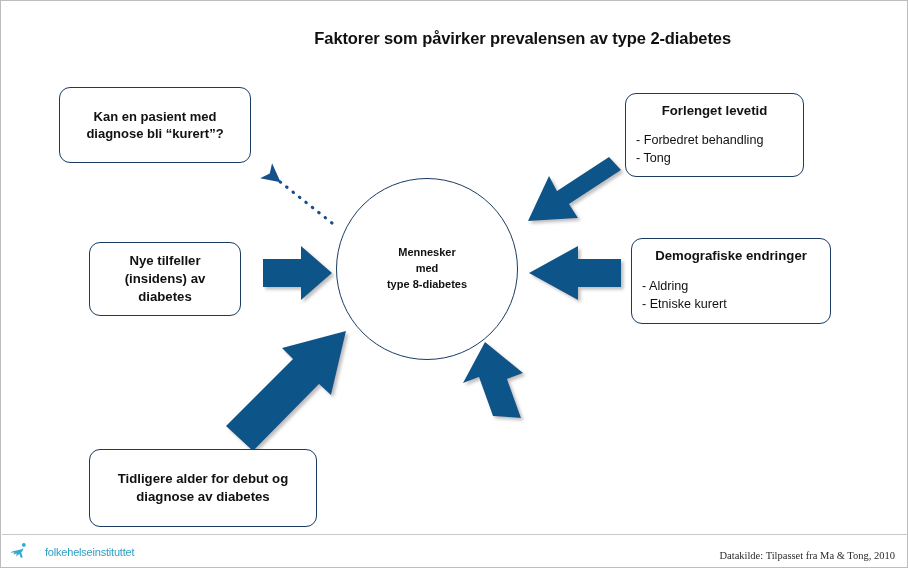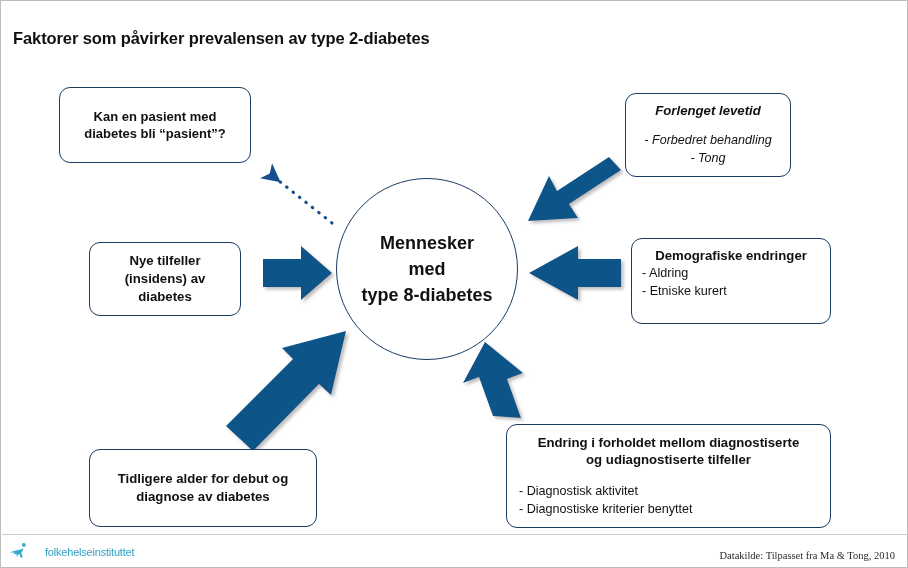--- a/index.html
+++ b/index.html
@@ -19,24 +19,24 @@
     color: #1a1a1a;
   }
   #svg-layer {
     position: absolute;
     left: 0; top: 0;
     width: 908px;
     height: 568px;
   }
   .title {
     position: absolute;
-    left: 12px;
+    left: 6px;
     top: 28px;
     width: 724px;
-    text-align: left;
+    text-align: right;
     font-size: 16.5px;
     font-weight: bold;
     color: #111111;
     letter-spacing: -0.1px;
   }
   .box {
     position: absolute;
     box-sizing: border-box;
     border: 1.6px solid #1a3c63;
     border-radius: 11px;
@@ -75,26 +75,26 @@
   #box-kurert { left: 58px; top: 86px; width: 192px; height: 76px; }
   #box-kurert .box-center { font-size: 13px; }
 
   
   #box-nye { left: 88px; top: 241px; width: 152px; height: 74px; }
 
   
   #box-tidligere { left: 88px; top: 448px; width: 228px; height: 78px; }
 
   
-  #box-levetid { left: 624px; top: 92px; width: 166px; height: 84px; padding: 9px 10px 12px 10px; font-style: italic; }
-  #box-levetid .box-list { margin-top: 12px; text-align: center; }
+  #box-levetid { left: 624px; top: 92px; width: 179px; height: 84px; padding: 9px 10px 12px 10px; }
+  #box-levetid .box-list { margin-top: 12px; }
 
   
   #box-demo { left: 630px; top: 237px; width: 200px; height: 86px; padding: 9px 10px 0 10px; }
-  #box-demo .box-list { }
+  #box-demo .box-list { margin-top: 13px; }
 
   
   #box-endring { left: 505px; top: 423px; width: 325px; height: 104px; padding: 10px 12px 0 12px; }
   #box-endring .box-list { margin-top: 14px; }
 
   
   #circle {
     position: absolute;
     left: 335px;
     top: 177px;
@@ -104,21 +104,21 @@
     border-radius: 50%;
     background: #ffffff;
     z-index: 6;
     display: flex;
     align-items: center;
     justify-content: center;
   }
   #circle .circle-text {
     text-align: center;
     font-weight: bold;
-    font-size: 18px;
+    font-size: 11px;
     line-height: 1.45;
     color: #111111;
   }
 
   
   #footer-rule {
     position: absolute;
     left: 1px;
     top: 533px;
     width: 906px;
@@ -195,21 +195,21 @@
       <span>Mennesker</span><br>
       <span>med</span><br>
       <span>type 8-diabetes</span>
     </div>
   </div>
 
   <div class="box" id="box-kurert">
     <div class="box-center">
       <div>
         <span>Kan en pasient med</span><br>
-        <span>diabetes bli “pasient”?</span>
+        <span>diagnose bli “kurert”?</span>
       </div>
     </div>
   </div>
 
   <div class="box" id="box-tidligere">
     <div class="box-center">
       <div>
         <span>Tidligere alder for debut og</span><br>
         <span>diagnose av diabetes</span>
       </div>
@@ -235,30 +235,20 @@
   </div>
 
   <div class="box" id="box-demo">
     <div class="box-head">Demografiske endringer</div>
     <div class="box-list">
       <div>- Aldring</div>
       <div>- Etniske kurert</div>
     </div>
   </div>
 
-  <div class="box" id="box-endring">
-    <div class="box-head">
-      <span>Endring i forholdet mellom diagnostiserte</span><br>
-      <span>og udiagnostiserte tilfeller</span>
-    </div>
-    <div class="box-list">
-      <div>- Diagnostisk aktivitet</div>
-      <div>- Diagnostiske kriterier benyttet</div>
-    </div>
-  </div>
 
   <div id="footer-rule"></div>
 
   <div id="logo">
     <svg id="logo-mark" viewBox="0 0 24 24" xmlns="http://www.w3.org/2000/svg">
       <circle cx="16.2" cy="4.3" r="2.1" fill="#33a9ce"></circle>
       <path d="M15.6,8.0 C13.2,9.4 10.0,10.4 6.6,10.6 C4.4,10.8 2.6,11.6 1.6,12.9
                C3.3,12.4 5.0,12.3 6.4,12.6 C5.2,13.4 4.4,14.5 4.0,15.8
                C5.3,14.6 6.9,13.9 8.5,13.9 C8.0,15.0 7.9,16.2 8.3,17.3
                C9.0,15.7 10.2,14.6 11.5,14.2 L12.9,18.5 L15.0,17.8 L13.3,12.5

